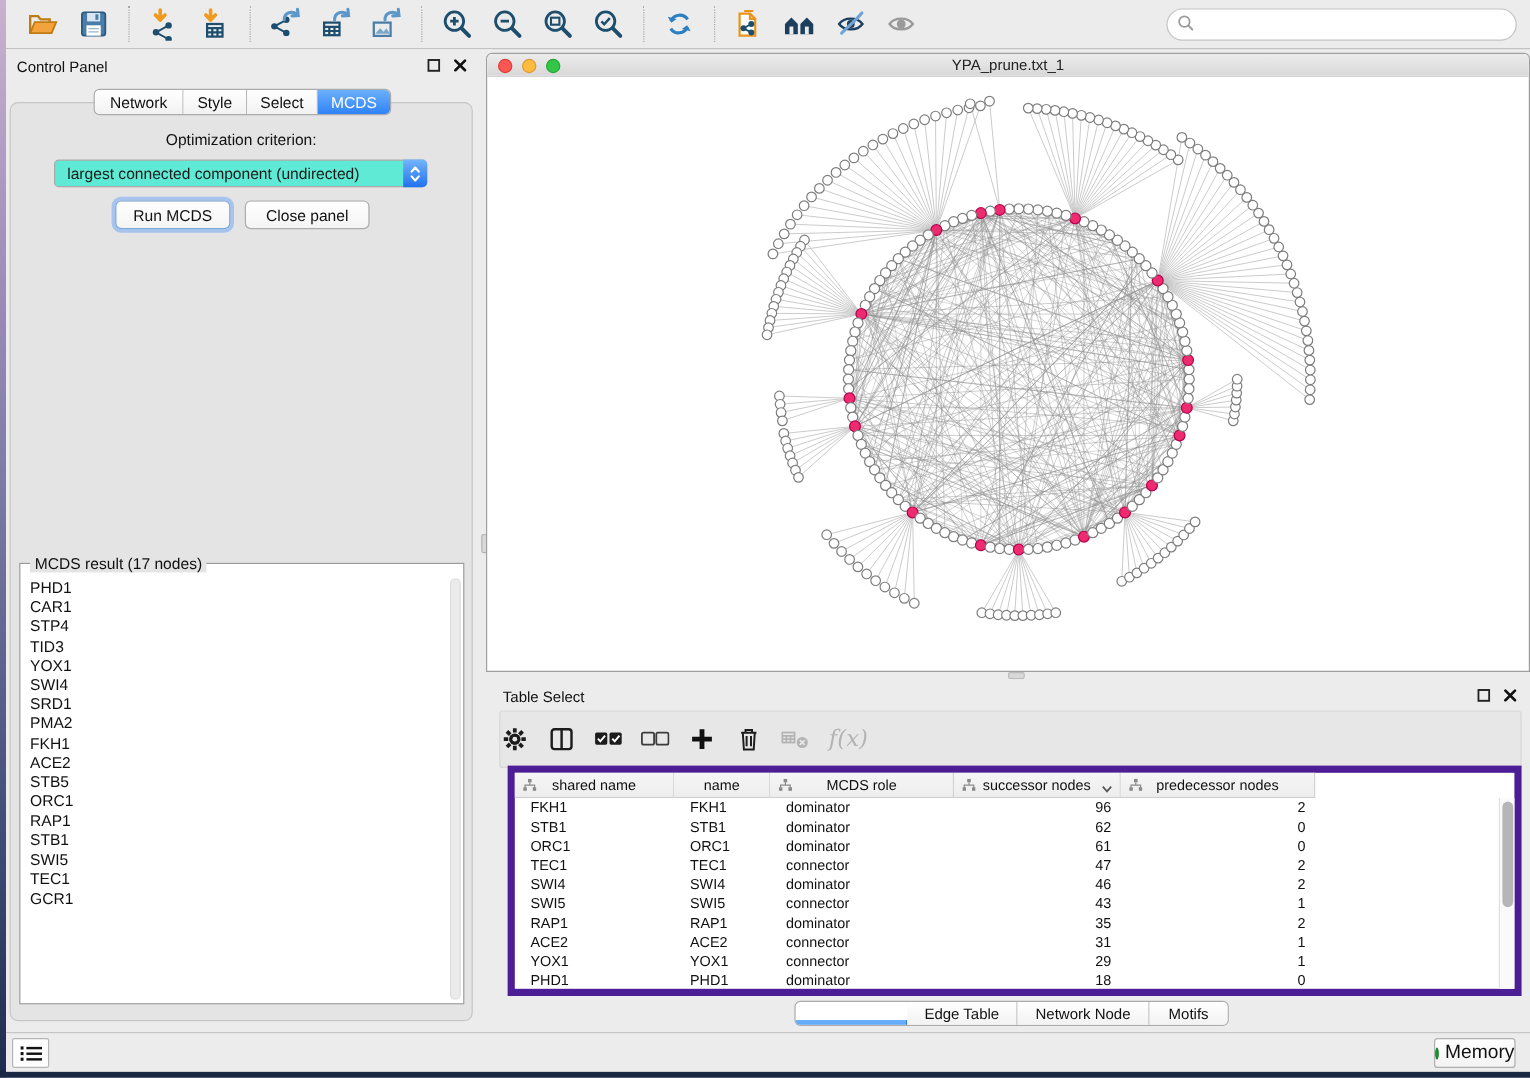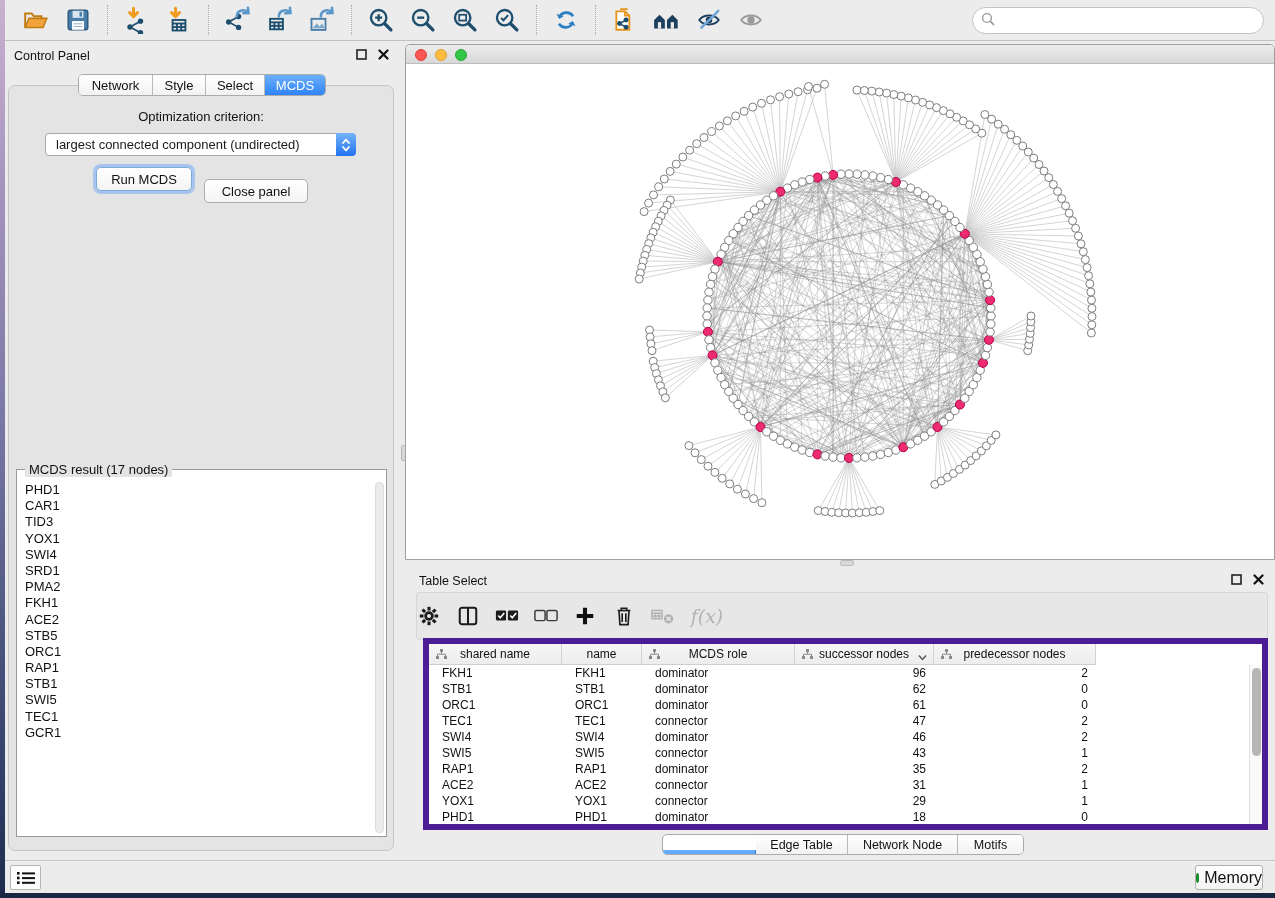--- a/index.html
+++ b/index.html
@@ -33,30 +33,30 @@
   #cp-tabs { position:absolute; left:73px; top:33px; height:22px; display:flex; z-index:3;
     border:1px solid #ababab; border-radius:5px; overflow:hidden; background:#fff; }
   .seg { height:100%; display:flex; align-items:center; justify-content:center; font-size:13px;
     background:linear-gradient(#ffffff,#f2f2f2); border-right:1px solid #b9b9b9; color:#111; }
   .seg:last-child { border-right:none; }
   .seg.active { background:linear-gradient(#6cb0fb,#2f83f7); color:#fff; border-right-color:#2f76d8; }
 
   #cp-pane { position:absolute; left:3px; right:6px; top:44px; bottom:9px; background:#e4e4e4;
     border:1px solid #c6c6c6; border-radius:7px; }
   #opt-label { position:absolute; top:23px; left:0; right:0; text-align:center; font-size:13px; color:#111; }
-  #opt-select { position:absolute; left:36px; right:37px; top:47px; height:23px; background:#ffffff;
+  #opt-select { position:absolute; left:36px; right:37px; top:47px; height:23px; background:#5eead4;
     border:1px solid #a9a9a9; border-radius:4px; display:flex; align-items:center; }
   #opt-select .sel-text { flex:1; padding-left:10px; font-size:13px; white-space:nowrap; }
   #opt-select .stepper { width:20px; height:23px; margin-right:-1px; border-radius:0 4px 4px 0;
     background:linear-gradient(#74b4fa,#2272ef); display:flex; flex-direction:column; align-items:center; justify-content:center; }
   .btn { position:absolute; top:81px; height:24px; background:linear-gradient(#ffffff,#f4f4f4);
     border:1px solid #adadad; border-radius:5px; font-size:13px; color:#111;
     display:flex; align-items:center; justify-content:center; }
   #run-btn { left:87px; width:96px; border-color:#7da9d8; box-shadow:0 0 0 3px rgba(115,170,245,.55); }
-  #closepanel-btn { left:195px; width:104px;margin-top:12px; }
+  #closepanel-btn { left:195px; width:104px; }
 
   #mcds-fieldset { position:absolute; left:7px; width:371px; top:383px; bottom:13px;
     border:1px solid #9a9a9a; background:#fff; }
   #mcds-legend { position:absolute; left:8px; top:-8px; background:#e4e4e4; padding:0 4px; font-size:13px; color:#111; }
   #mcds-list { position:absolute; left:1px; top:12px; right:13px; bottom:2px; overflow:hidden; }
   .mcds-item { height:16.2px; line-height:16.2px; padding-left:7px; font-size:13px; color:#111; }
   #mcds-scroll { position:absolute; right:2px; top:12px; bottom:3px; width:9px; background:#ebebeb;
     border:1px solid #dcdcdc; border-radius:4px; }
 
   
@@ -333,20 +333,21 @@
             </svg>
         </span>
       </div>
       <div class="btn" id="run-btn">Run MCDS</div>
       <div class="btn" id="closepanel-btn">Close panel</div>
       <div id="mcds-fieldset">
         <span id="mcds-legend">MCDS result (17 nodes)</span>
         <div id="mcds-list">
             <div class="mcds-item">PHD1</div>
             <div class="mcds-item">CAR1</div>
+            <div class="mcds-item">STP4</div>
             <div class="mcds-item">TID3</div>
             <div class="mcds-item">YOX1</div>
             <div class="mcds-item">SWI4</div>
             <div class="mcds-item">SRD1</div>
             <div class="mcds-item">PMA2</div>
             <div class="mcds-item">FKH1</div>
             <div class="mcds-item">ACE2</div>
             <div class="mcds-item">STB5</div>
             <div class="mcds-item">ORC1</div>
             <div class="mcds-item">RAP1</div>
@@ -362,20 +363,21 @@
 
   <div id="v-splitter">
       <div class="handle"></div>
     </div>
 
   <div id="network-frame">
     <div id="net-titlebar">
       <span class="light" id="light-close"></span>
       <span class="light" id="light-min"></span>
       <span class="light" id="light-max"></span>
+      <div id="net-title">YPA_prune.txt_1</div>
     </div>
     <svg id="net-canvas" viewBox="0 0 868 494">
         <g>
           <line x1="374.3" y1="126.7" x2="303.0" y2="274.8" stroke="#8f8f8f" stroke-opacity="0.45" stroke-width="0.8"></line>
           <line x1="374.3" y1="126.7" x2="332.0" y2="339.5" stroke="#8f8f8f" stroke-opacity="0.45" stroke-width="0.8"></line>
           <line x1="374.3" y1="126.7" x2="322.8" y2="326.5" stroke="#8f8f8f" stroke-opacity="0.45" stroke-width="0.8"></line>
           <line x1="374.3" y1="126.7" x2="525.2" y2="366.8" stroke="#8f8f8f" stroke-opacity="0.45" stroke-width="0.8"></line>
           <line x1="374.3" y1="126.7" x2="304.6" y2="282.6" stroke="#8f8f8f" stroke-opacity="0.45" stroke-width="0.8"></line>
           <line x1="374.3" y1="126.7" x2="570.9" y2="189.4" stroke="#8f8f8f" stroke-opacity="0.45" stroke-width="0.8"></line>
           <line x1="374.3" y1="126.7" x2="303.0" y2="274.8" stroke="#8f8f8f" stroke-opacity="0.45" stroke-width="0.8"></line>

